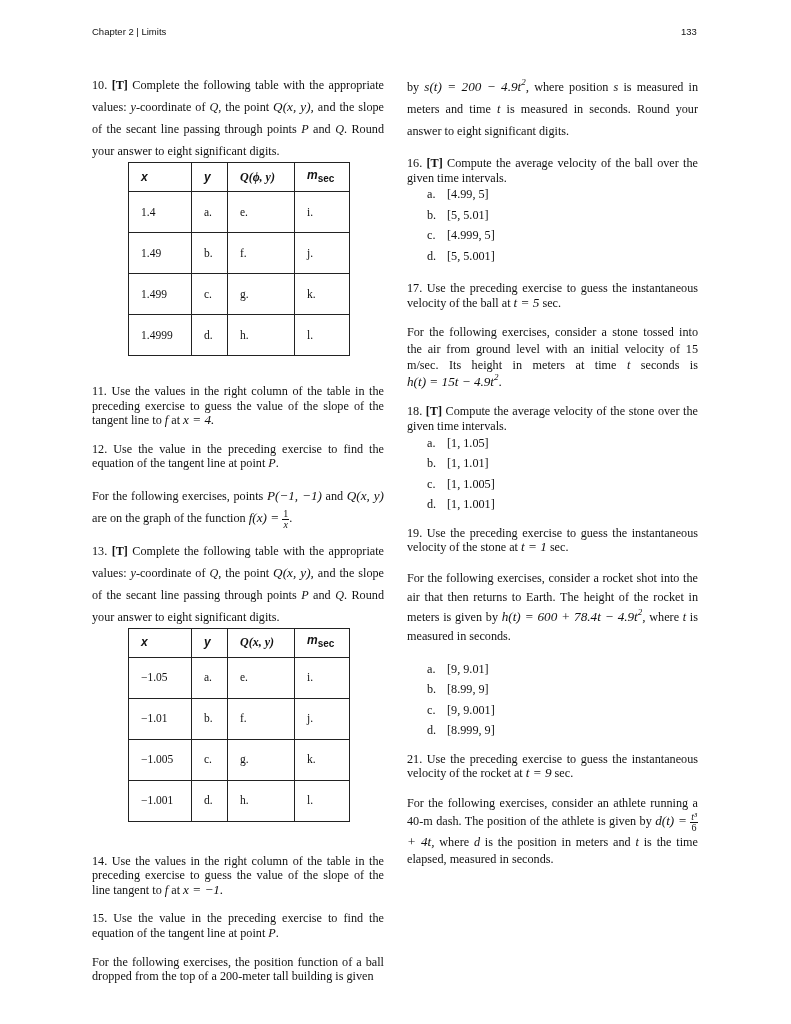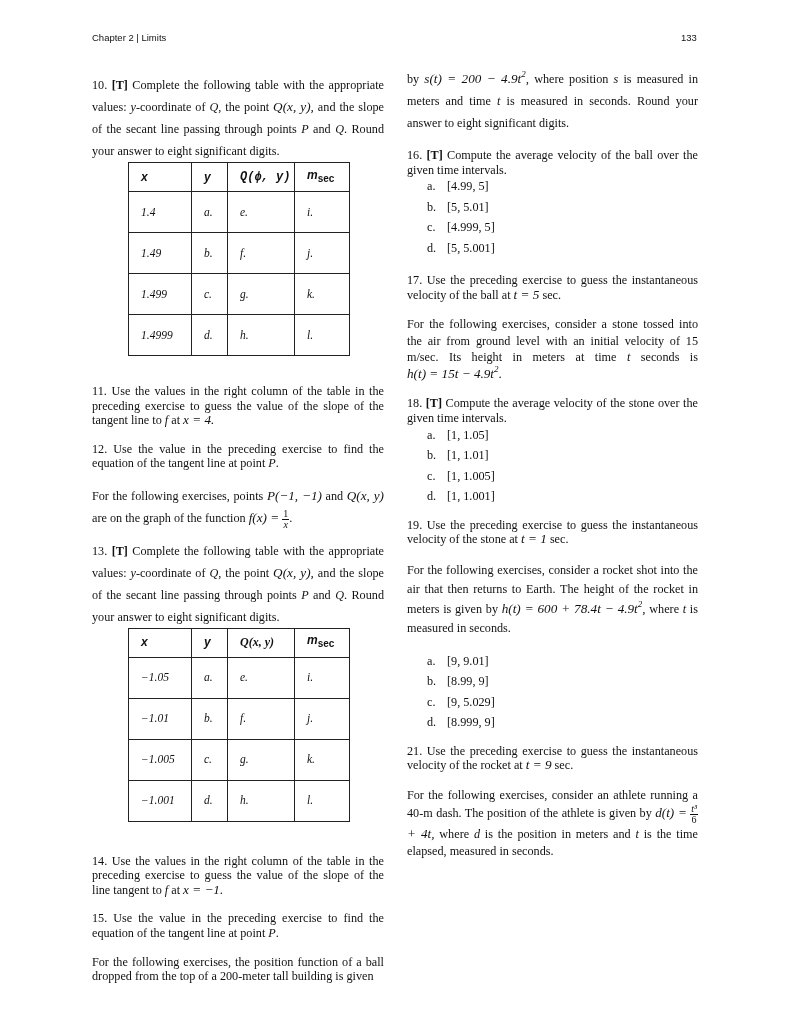--- a/index.html
+++ b/index.html
@@ -1,33 +1,33 @@
 <!DOCTYPE html>
 <html><head>
 <meta charset="utf-8">
 <style>
   html, body { margin: 0; padding: 0; background: #ffffff; }
   body { width: 791px; height: 1024px; position: relative; overflow: hidden; color: #111; }
-  .hdr { position: absolute; top: 32px; font-size: 9.5px; font-family: "Liberation Sans", sans-serif; text-align: center; }
+  .hdr { position: absolute; top: 26px; font-size: 9.5px; font-family: "Liberation Sans", sans-serif; text-align: center; }
   .hdr-left { left: 92px; }
   .hdr-right { left: 681px; }
   .col { position: absolute; font-family: "Liberation Serif", serif; font-size: 12.2px; line-height: 14.6px; text-align: justify; }
   .col-left { left: 92px; width: 292px; top: 74px; }
-  .col-right { left: 407px; width: 291px; top: 68px; }
+  .col-right { left: 407px; width: 291px; top: 76px; }
   .p { margin: 0; }
   .gap-s { height: 10px; }
   .gap-m { height: 14px; }
   .math { font-family: "Liberation Serif", serif; font-style: italic; font-size: 13.2px; white-space: nowrap; }
   .math .up { font-style: normal; }
   .tall { line-height: 22px; }
   sup { font-size: 9px; vertical-align: 6px; line-height: 0; }
   .b { font-weight: bold; }
   .i { font-style: italic; }
   table.ex { border-collapse: collapse; margin-left: 36px; margin-top: 0; }
-  table.ex td, table.ex th { border: 1.2px solid #222; padding: 0 0 0 12px; text-align: left; font-weight: normal; font-style: italic; }
+  table.ex td, table.ex th { border: 1.2px solid #222; padding: 0 0 0 12px; text-align: left; font-weight: normal; }
   table.ex th { height: 28px; font-family: "Liberation Sans", sans-serif; font-style: italic; font-weight: bold; font-size: 12px; }
   table.ex td { height: 40px; font-size: 11.5px; }
   .c1 { width: 50px; } .c2 { width: 23px; } .c3 { width: 54px; } .c4 { width: 42px; }
   .sub { font-size: 10px; font-style: normal; vertical-align: -3px; }
   .items { margin: 0; padding-left: 20px; }
   .items .row { height: 20.5px; line-height: 19px; display: flex; }
   .items .lab { width: 20px; }
   .frac { display: inline-block; vertical-align: middle; text-align: center; font-style: normal; font-size: 10px; line-height: 10px; }
   .frac .num { display: block; border-bottom: 1px solid #111; padding: 0 1px; font-style: italic; }
   .frac .den { display: block; }
@@ -43,21 +43,21 @@
   <p class="p tall">
     <span>10.</span>
     <span class="b">[T]</span><span> Complete the following table with the appropriate values: </span><span class="i">y</span><span>-coordinate of </span><span class="i">Q</span><span>, the point </span><span class="math">Q(x, y),</span><span> and the slope of the secant line passing through points </span><span class="i">P</span><span> and </span><span class="i">Q</span><span>. Round your answer to eight significant digits.</span>
   </p>
 
   <table class="ex">
     <tbody>
         <tr>
       <th class="c1">x</th>
       <th class="c2">y</th>
-      <th class="c3 math" style="font-family:Liberation Mono, monospace;">Q(ϕ, y)</th>
+      <th class="c3 math" style="font-family:Liberation Serif, serif;">Q(ϕ, y)</th>
       <th class="c4"><span>m</span><span class="sub">sec</span></th>
     </tr>
     <tr>
       <td>1.4</td>
       <td>a.</td>
       <td>e.</td>
       <td>i.</td>
     </tr>
     <tr>
       <td>1.49</td>
@@ -225,21 +225,21 @@
     <div class="row">
         <span class="lab">a.</span>
         <span>[9, 9.01]</span>
       </div>
     <div class="row">
         <span class="lab">b.</span>
         <span>[8.99, 9]</span>
       </div>
     <div class="row">
         <span class="lab">c.</span>
-        <span>[9, 5.029]</span>
+        <span>[9, 9.001]</span>
       </div>
     <div class="row">
         <span class="lab">d.</span>
         <span>[8.999, 9]</span>
       </div>
   </div>
   <div class="gap-s"></div>
 
   <p class="p">
     <span>21.</span><span> Use the preceding exercise to guess the instantaneous velocity of the rocket at </span><span class="math">t = 9</span><span> sec.</span>

